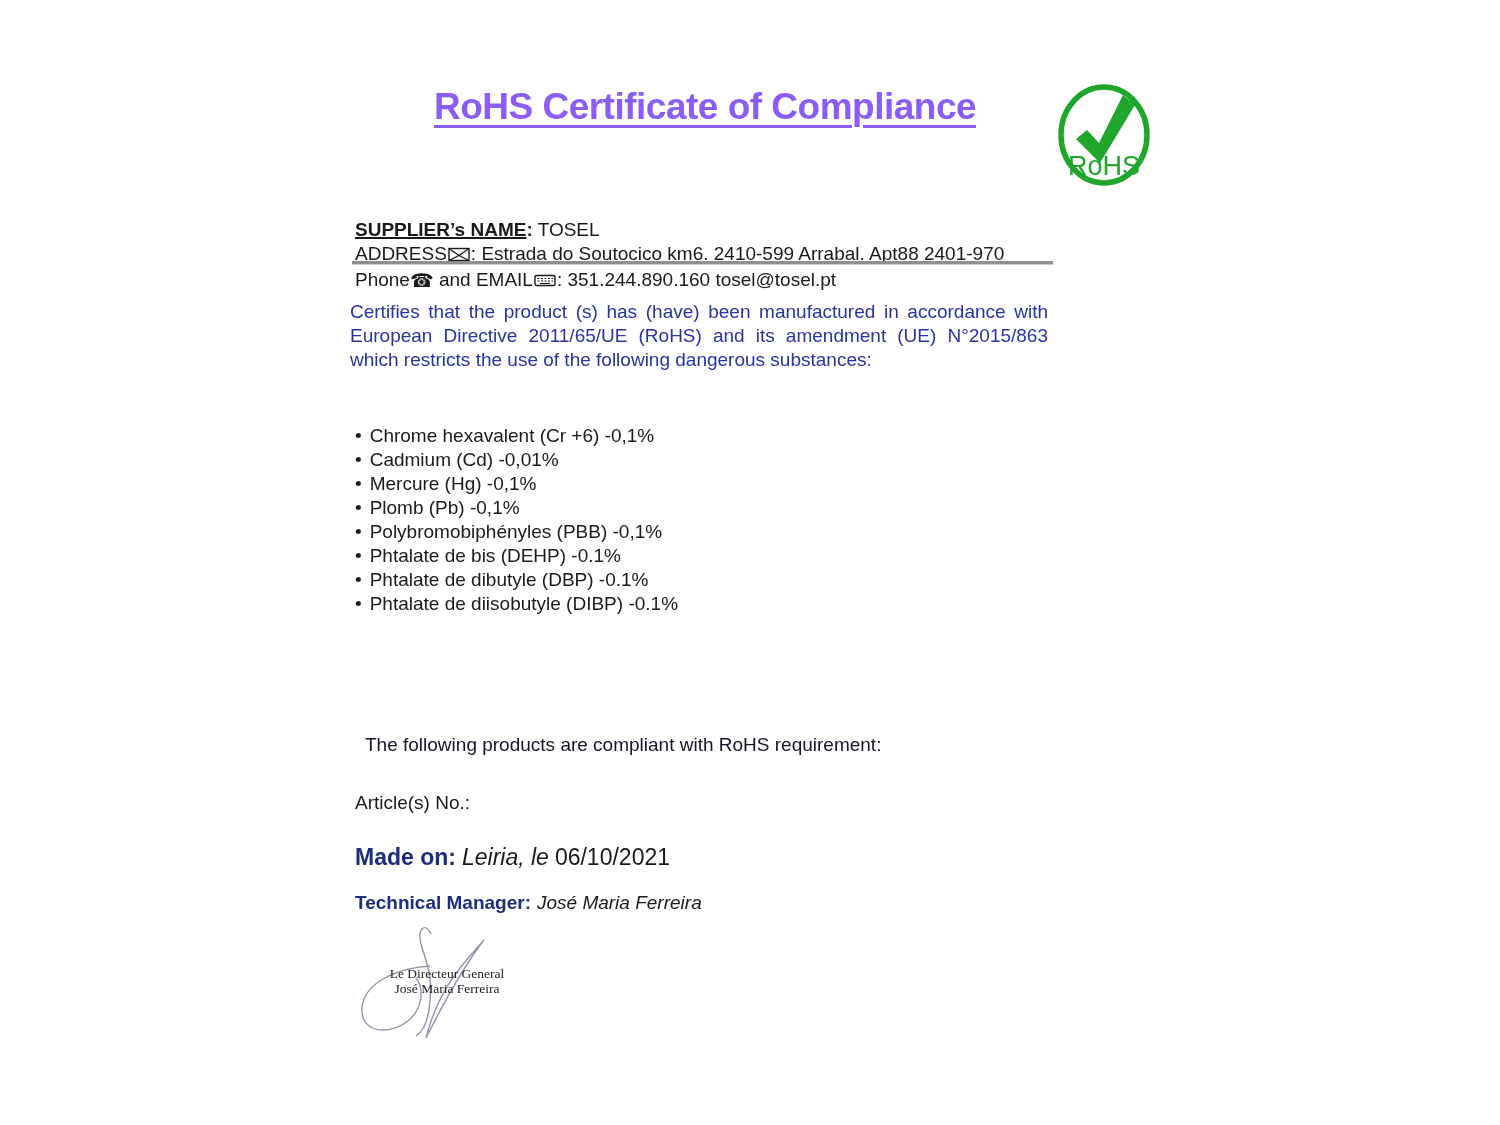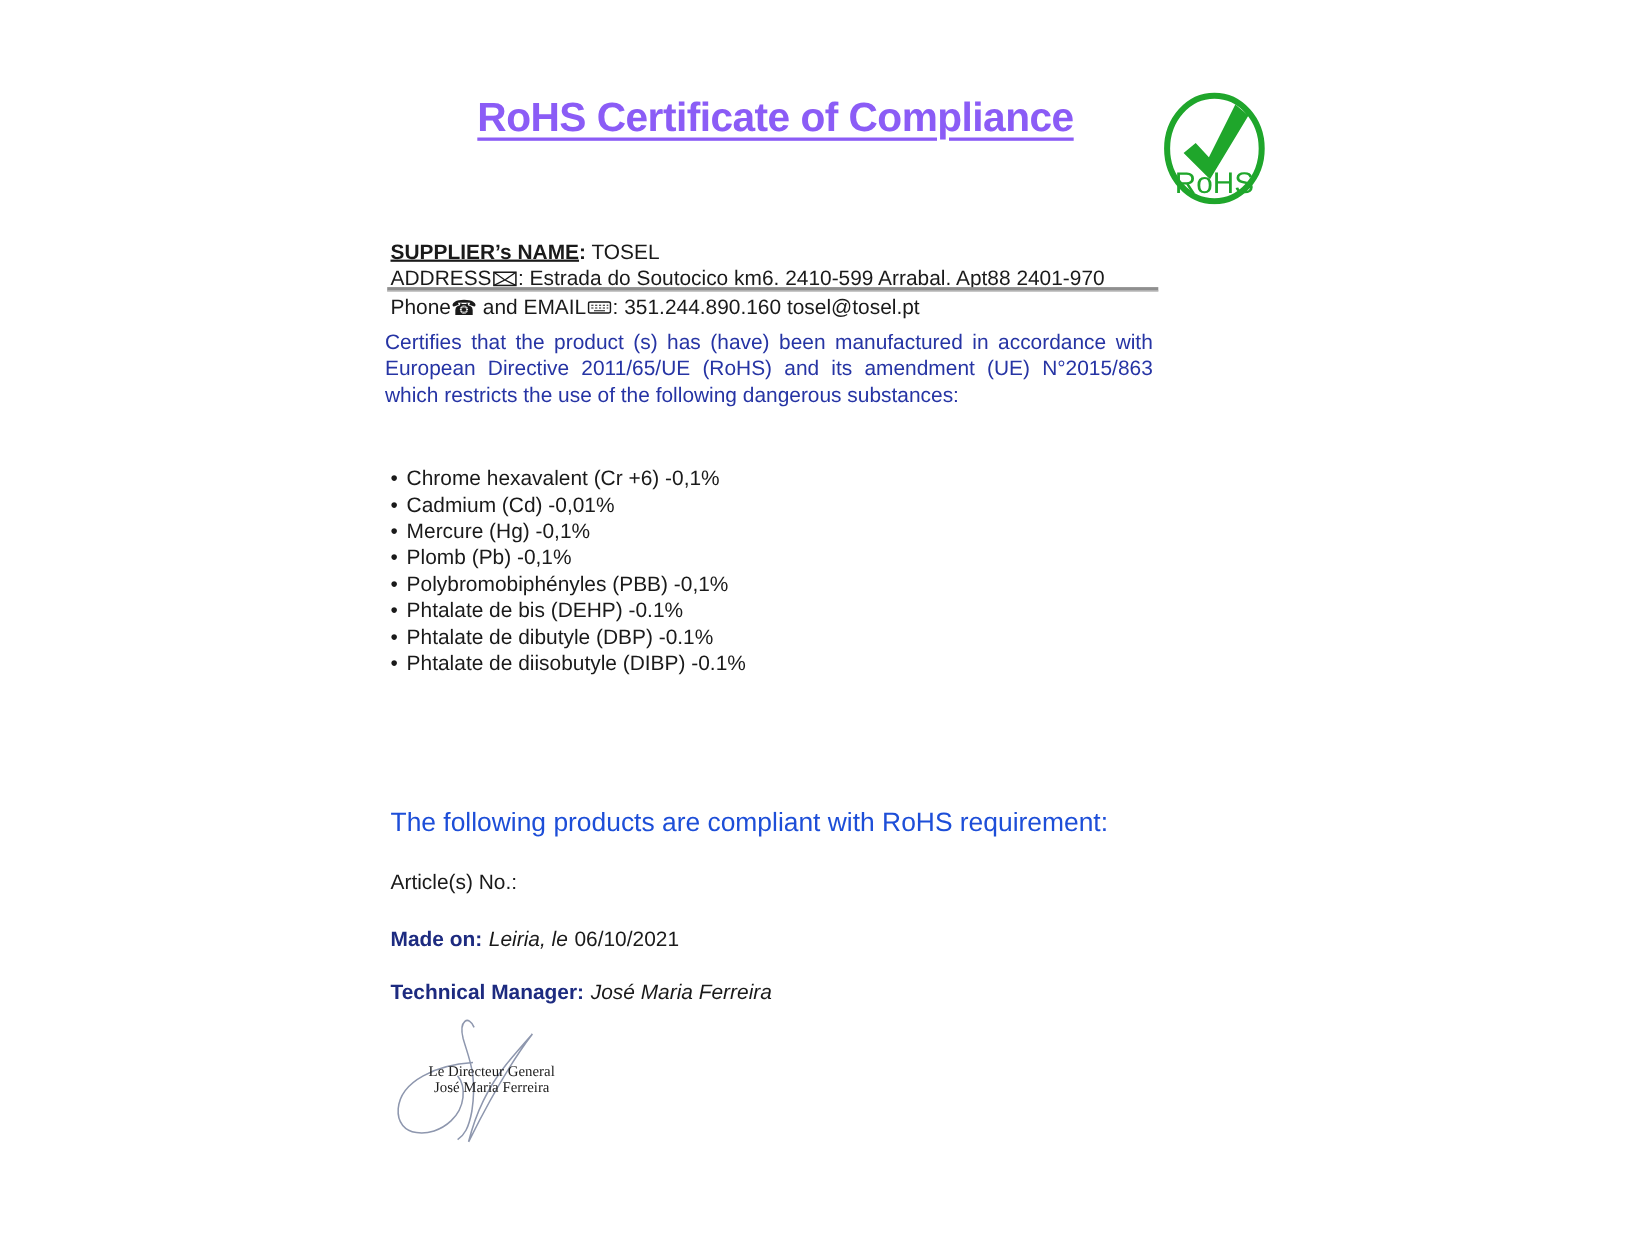--- a/index.html
+++ b/index.html
@@ -36,25 +36,25 @@
     position:absolute;left:350px;top:300px;width:698px;
     font-size:19px;line-height:24px;color:#2634a4;text-align:justify;
   }
 
   
   .substances{position:absolute;left:355px;top:424px;width:700px;margin:0;padding:0;list-style:none;
     font-size:19px;line-height:24px;color:#1a1a1a;}
   .substances li::before{content:"\2022";font-size:19px;margin-right:8px;}
 
   
-  .compliance{position:absolute;left:355px;top:734px;font-size:24px;color:#1d4ed8;}
+  .compliance{position:absolute;left:365px;top:734px;font-size:19px;color:#0f172a;}
   .article{position:absolute;left:355px;top:776px;font-size:19px;color:#1a1a1a;margin-top:16px;}
 
   
-  .made-on{position:absolute;left:355px;top:844px;font-size:19px;}
+  .made-on{position:absolute;left:355px;top:844px;font-size:23px;}
   .tech-mgr{position:absolute;left:355px;top:892px;font-size:19px;}
   .navy-label{font-weight:bold;color:#1d2b80;}
   .italic{font-style:italic;}
   .sp{display:inline-block;width:6px;}
 
   
   .signature{position:absolute;left:352px;top:918px;width:180px;height:135px;}
   .signature svg{position:absolute;left:0;top:0;}
   .sig-text{
     position:absolute;left:10px;top:48px;width:170px;text-align:center;

